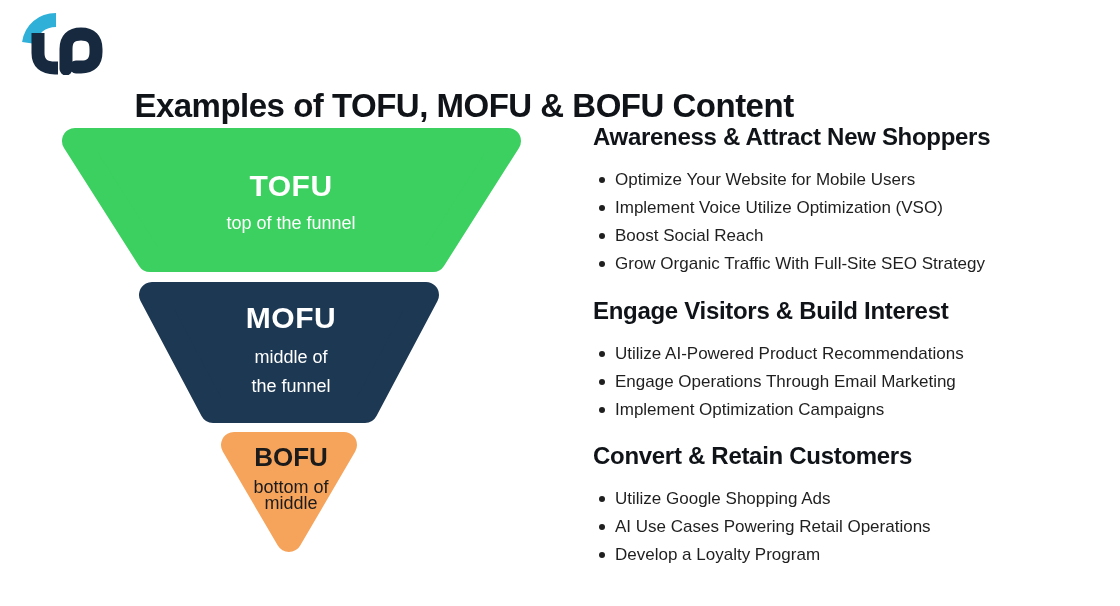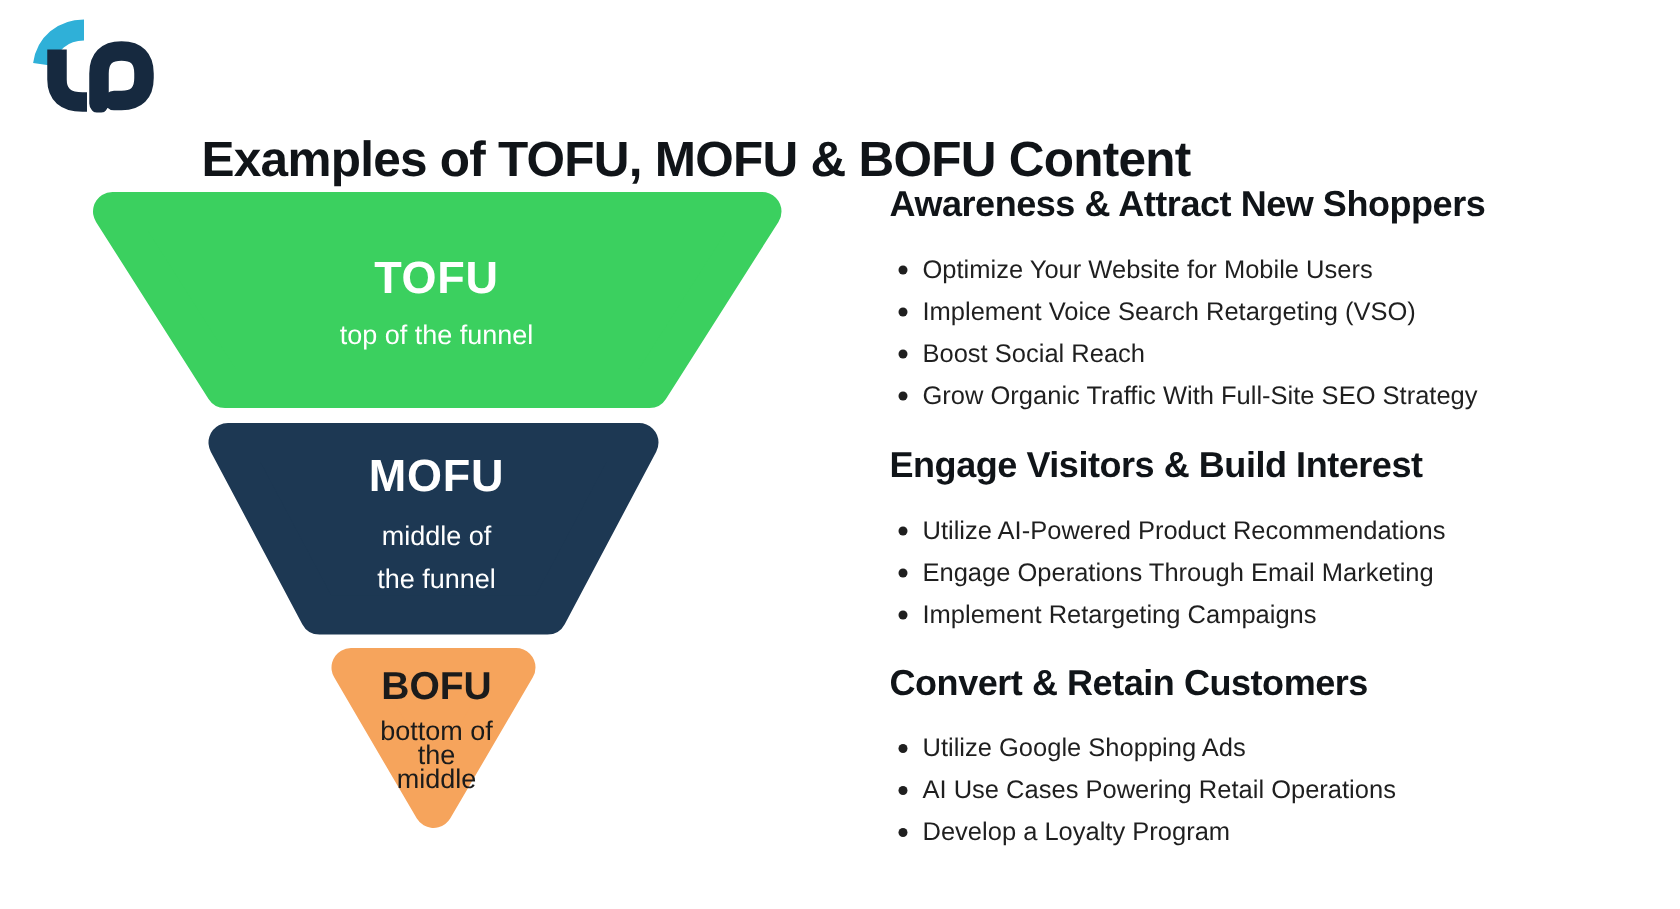--- a/index.html
+++ b/index.html
@@ -79,40 +79,39 @@
 
   <div id="mofu-label" class="funnel-text stage-label">MOFU</div>
   <div id="mofu-sub" class="funnel-text stage-sub">
     <div>middle of</div>
     <div>the funnel</div>
   </div>
 
   <div id="bofu-label" class="funnel-text stage-label">BOFU</div>
   <div id="bofu-sub" class="funnel-text stage-sub">
     <div>bottom of</div>
-    <div>the</div>
     <div>middle</div>
   </div>
 
   <div id="section-0" class="section">
     <h3>Awareness &amp; Attract New Shoppers</h3>
     <ul>
       <li>Optimize Your Website for Mobile Users</li>
-      <li>Implement Voice Search Retargeting (VSO)</li>
+      <li>Implement Voice Utilize Optimization (VSO)</li>
       <li>Boost Social Reach</li>
       <li>Grow Organic Traffic With Full-Site SEO Strategy</li>
     </ul>
   </div>
 
   <div id="section-1" class="section">
     <h3>Engage Visitors &amp; Build Interest</h3>
     <ul>
       <li>Utilize AI-Powered Product Recommendations</li>
       <li>Engage Operations Through Email Marketing</li>
-      <li>Implement Retargeting Campaigns</li>
+      <li>Implement Optimization Campaigns</li>
     </ul>
   </div>
 
   <div id="section-2" class="section">
     <h3>Convert &amp; Retain Customers</h3>
     <ul>
       <li>Utilize Google Shopping Ads</li>
       <li>AI Use Cases Powering Retail Operations</li>
       <li>Develop a Loyalty Program</li>
     </ul>

